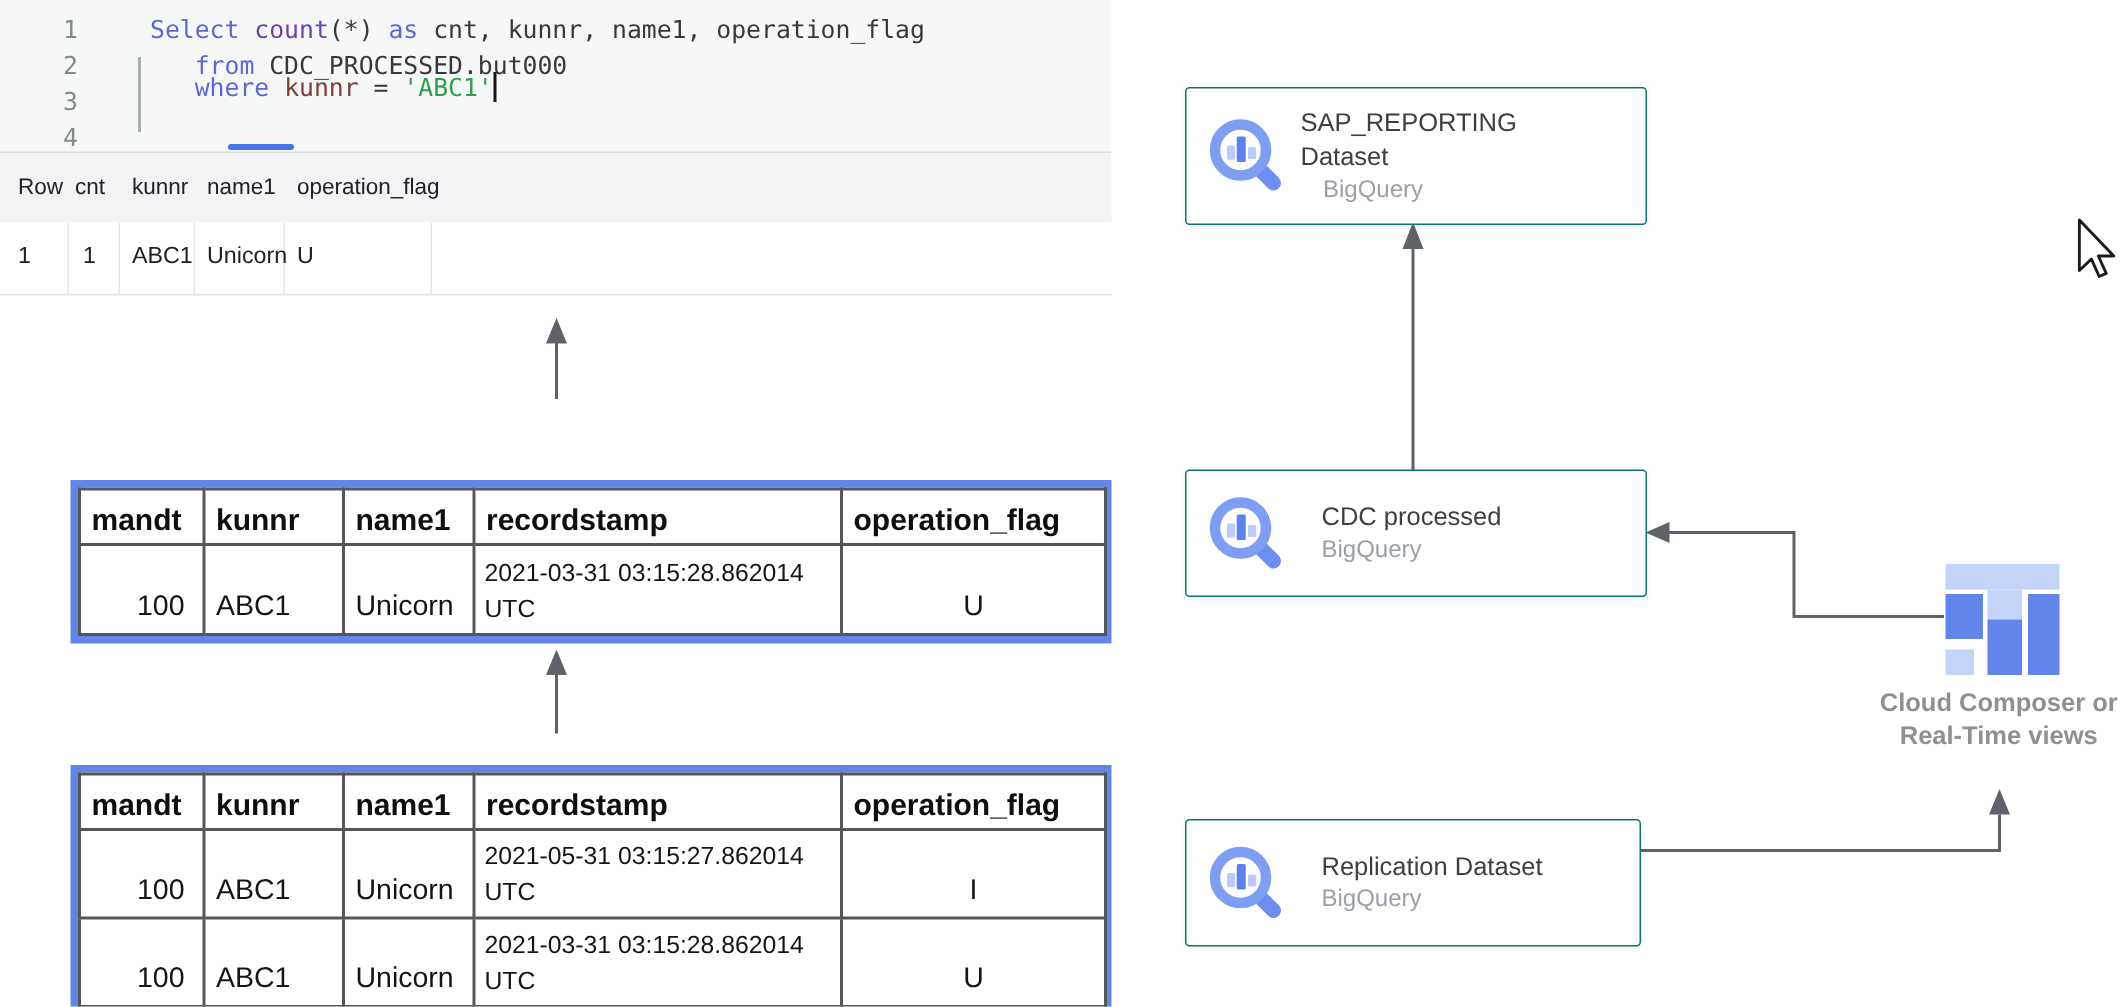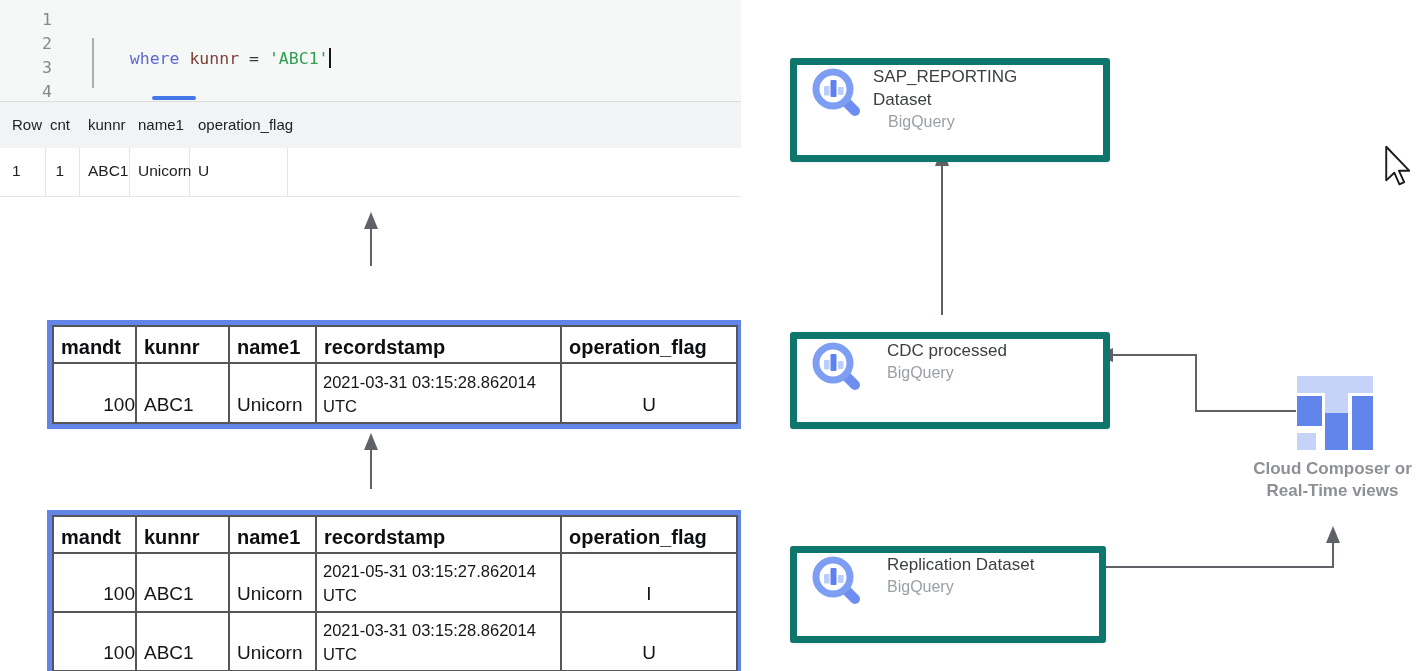--- a/index.html
+++ b/index.html
@@ -28,33 +28,33 @@
   .rv{position:absolute;top:14px;font-size:15.5px;color:#202124}
   .sep{position:absolute;top:0;width:1px;height:48px;background:#e3e5e7}
 
   
   .blue-table{position:absolute;border:5px solid #6485e8;background:#fff;box-sizing:border-box}
   .blue-table table{border-collapse:collapse;table-layout:fixed;width:684px}
   .blue-table th{border:2px solid #54565a;font-size:20px;text-align:left;
                  padding:3px 0 3px 7px;height:29px;vertical-align:bottom;color:#0e0f11}
   .blue-table td{border:2px solid #54565a;font-size:19px;vertical-align:bottom;
                  padding:2px 0 6px 7px;color:#141517}
-  td.num{text-align:right;padding-right:0;padding-left:0}
+  td.num{text-align:right;padding-right:12px;padding-left:0}
   td.ts{font-size:16.5px;line-height:1.5;padding-left:6px;padding-top:3px;padding-bottom:3px}
   td.flag{text-align:center;padding-left:0}
   #cdc-table{left:47px;top:320px;width:694px}
   #repl-table{left:47px;top:510px;width:694px}
   #cdc-table td{height:50px}
   #repl-table td{height:49px}
 
   
-  .card{position:absolute;background:#fff;border:7px solid #0f766e;border-radius:3px;
-        box-shadow:0 1px 3px rgba(60,64,67,.10);display:flex;}
+  .card{position:absolute;background:#fff;border:1px solid #0f766e;border-radius:3px;
+        box-shadow:0 1px 3px rgba(60,64,67,.10);display:flex;align-items:center}
   #card-sap{left:790px;top:58px;width:306px;height:90px}
-  #card-cdc{left:790px;top:332px;width:306px;height:83px}
+  #card-cdc{left:790px;top:313px;width:306px;height:83px}
   #card-repl{left:790px;top:546px;width:302px;height:83px}
   .card .bqicon{margin-left:12px;flex:0 0 56px}
   .card .txt{margin-left:8px}
   .txt-wide{margin-left:22px !important}
   .card-title{font-size:17px;color:#3c4043;line-height:23px}
   #card-sap .card-title{width:170px}
   .card-sub{font-size:16px;color:#9aa0a6;line-height:22px}
   .sub-indent{margin-left:15px}
 
   
@@ -70,20 +70,22 @@
 </style>
 </head>
 <body>
 
 <div id="editor">
   <span class="gutter-num" style="top:10px">1</span>
   <span class="gutter-num" style="top:34px">2</span>
   <span class="gutter-num" style="top:58px">3</span>
   <span class="gutter-num" style="top:82px">4</span>
   <div id="indent-guide"></div>
+  <div class="code-line" style="top:10px"><span class="kw">Select </span><span class="fn">count</span><span class="pl">(*) </span><span class="kw">as</span><span class="pl"> cnt, kunnr, name1, operation_flag</span></div>
+  <div class="code-line" style="top:34px"><span class="kw">   from</span><span class="pl"> CDC_PROCESSED.but000</span></div>
   <div class="code-line" style="top:48px"><span class="kw">   where</span><span class="pl"> </span><span class="idm">kunnr</span><span class="pl"> = </span><span class="str">'ABC1'</span><span id="caret"></span></div>
 </div>
 <div id="tab-underline"></div>
 
 <div id="results-header">
   <span class="rh" style="left:12px">Row</span>
   <span class="rh" style="left:50px">cnt</span>
   <span class="rh" style="left:88px">kunnr</span>
   <span class="rh" style="left:138px">name1</span>
   <span class="rh" style="left:198px">operation_flag</span>

